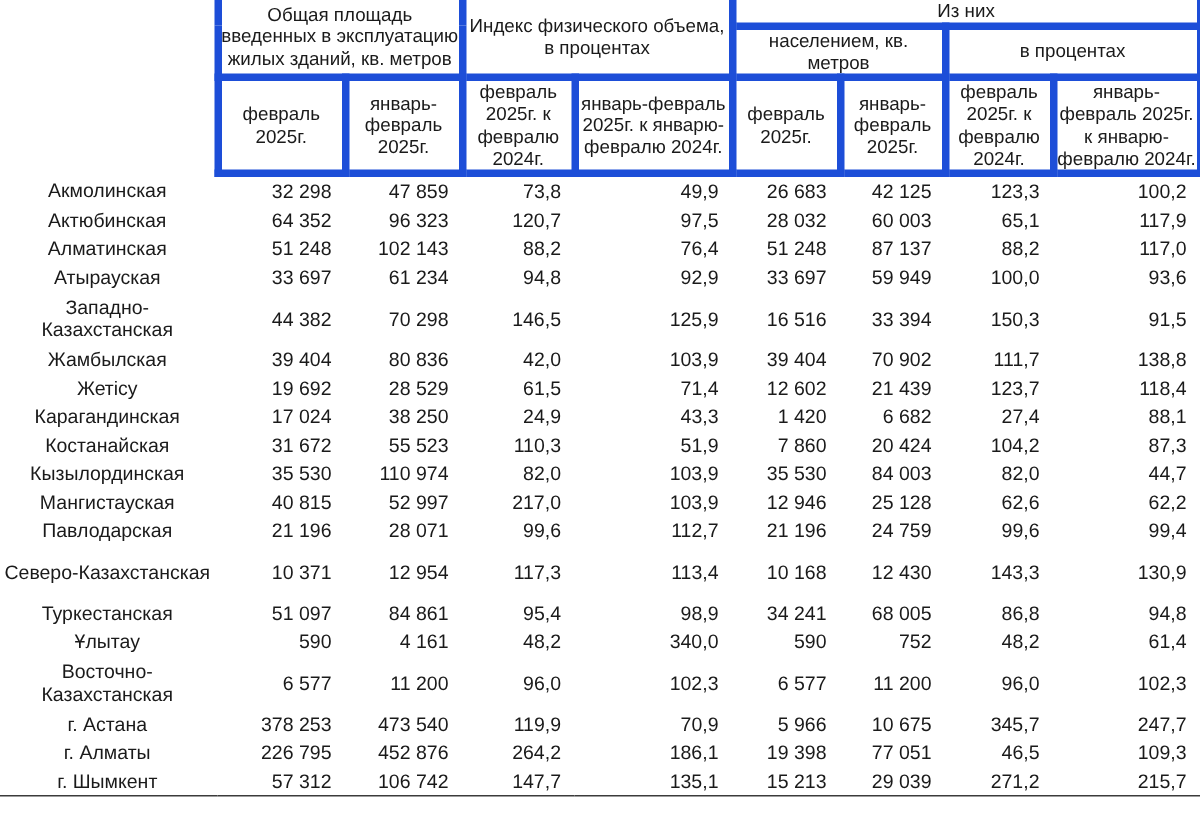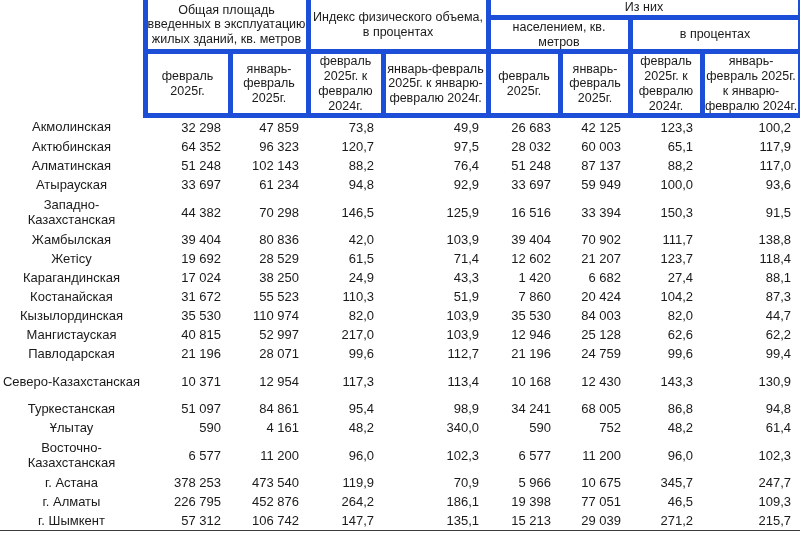--- a/index.html
+++ b/index.html
@@ -185,21 +185,21 @@
         <td class="num">111,7</td>
         <td class="num">138,8</td>
       </tr>
       <tr>
         <td class="region">Жетісу</td>
         <td class="num">19 692</td>
         <td class="num">28 529</td>
         <td class="num">61,5</td>
         <td class="num">71,4</td>
         <td class="num">12 602</td>
-        <td class="num">21 207</td>
+        <td class="num">21 439</td>
         <td class="num">123,7</td>
         <td class="num">118,4</td>
       </tr>
       <tr>
         <td class="region">Карагандинская</td>
         <td class="num">17 024</td>
         <td class="num">38 250</td>
         <td class="num">24,9</td>
         <td class="num">43,3</td>
         <td class="num">1 420</td>

